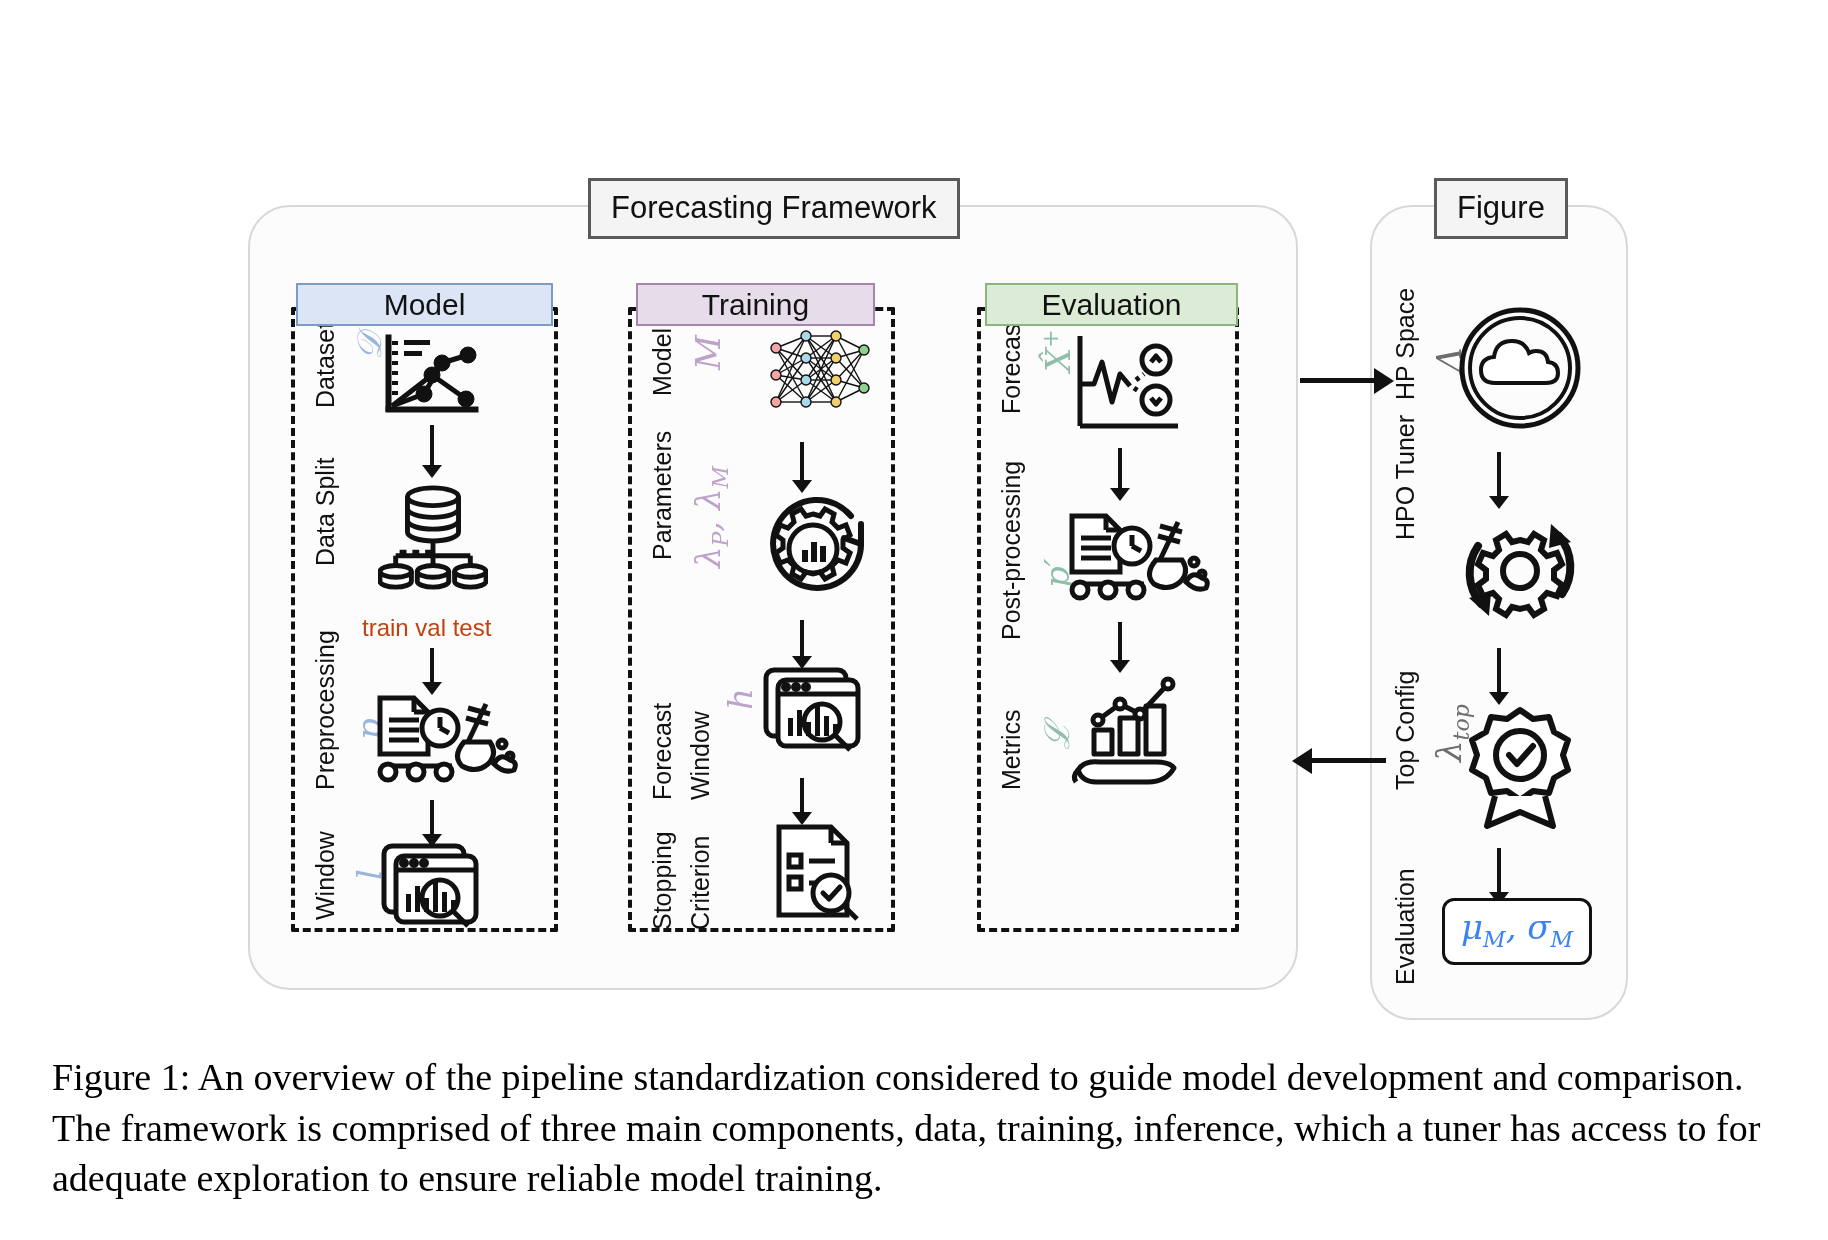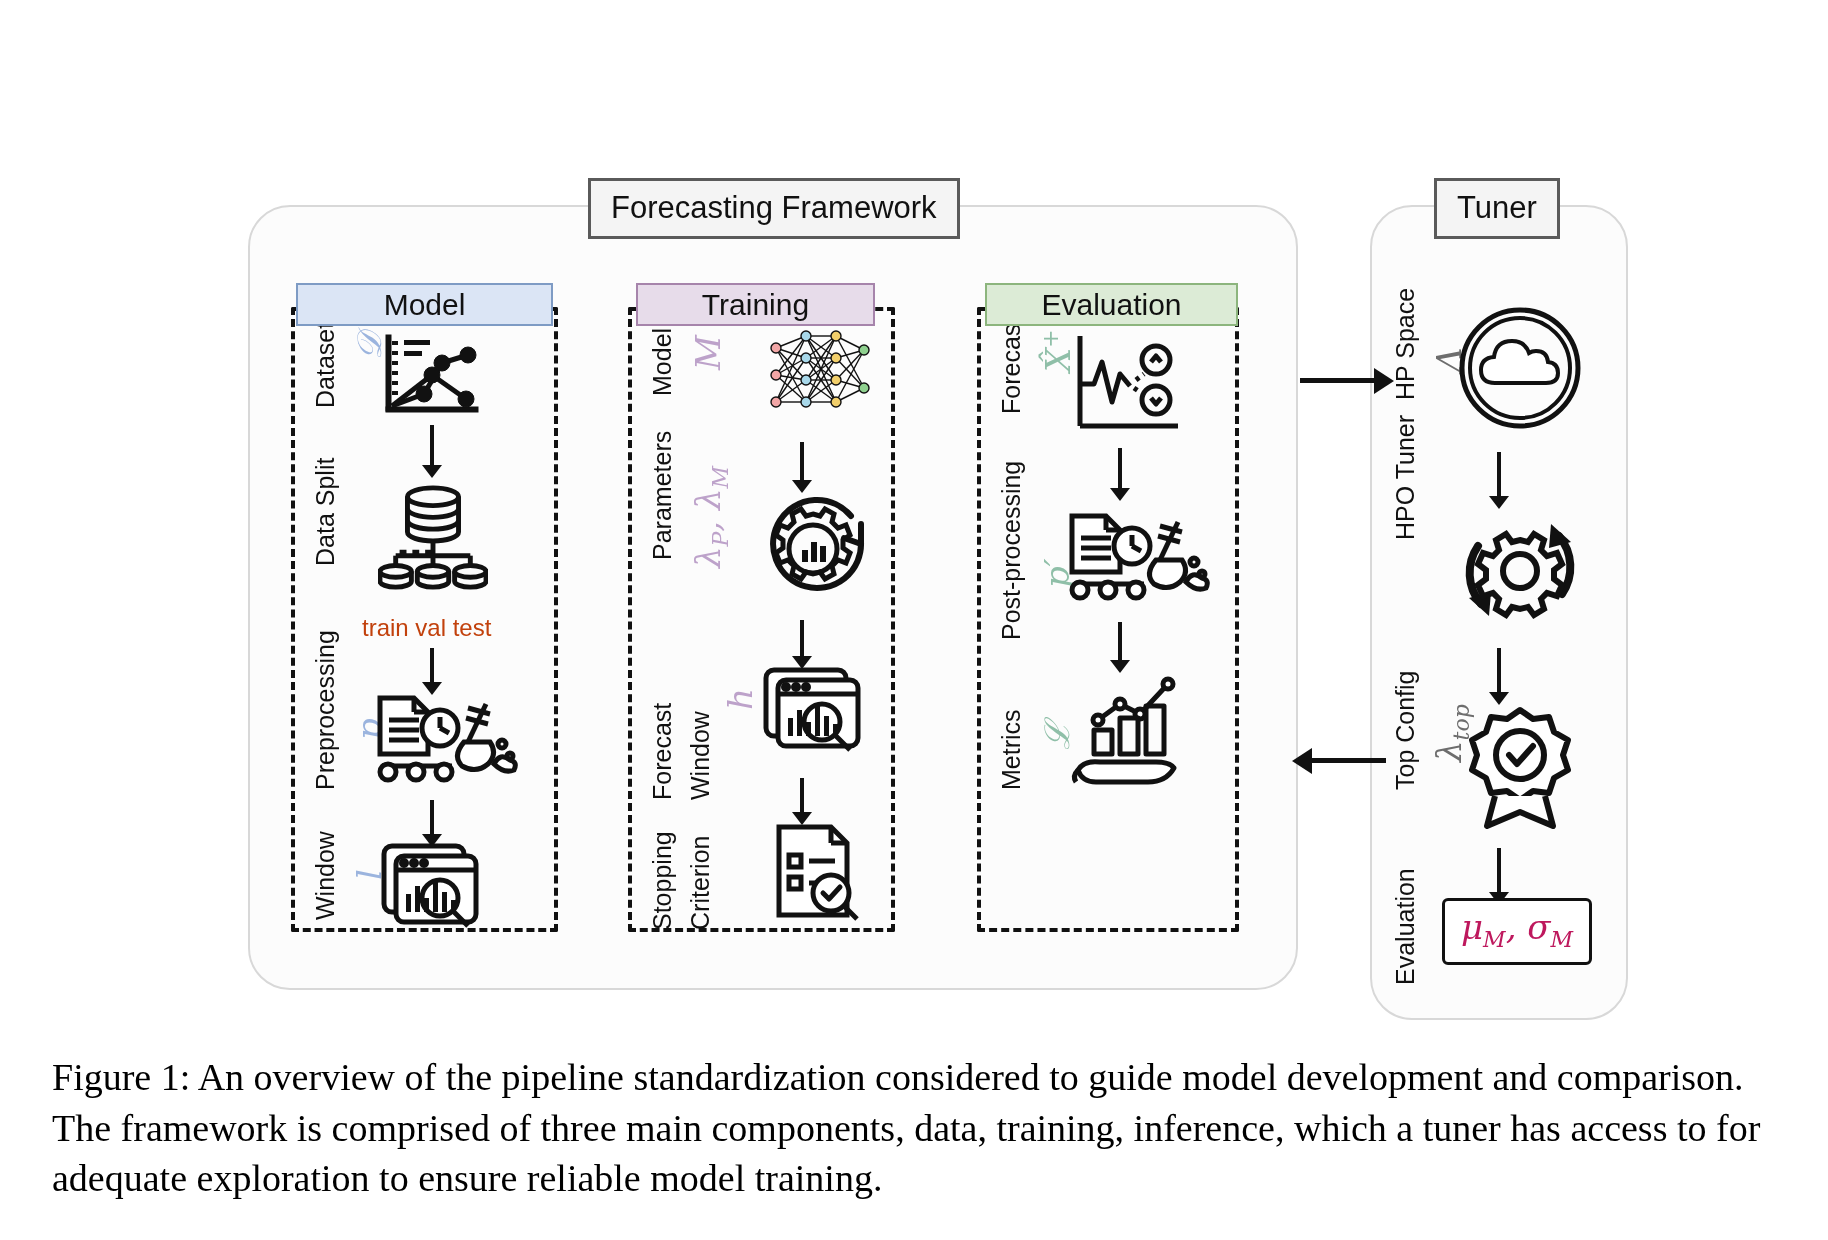--- a/index.html
+++ b/index.html
@@ -163,27 +163,27 @@
     width: 0; height: 0;
     border-top: 13px solid transparent;
     border-bottom: 13px solid transparent;
     border-right: 20px solid #111;
   }
 
   
   .result-pill {
     position: absolute;
     border: 3px solid #111;
-    border-radius: 6px;
+    border-radius: 12px;
     background: #fff;
     padding: 6px 16px 10px 16px;
     font-family: "DejaVu Serif", serif;
     font-style: italic;
     font-size: 34px;
-    color: #be185d;
+    color: #3b82f6;
     white-space: nowrap;
     box-sizing: border-box;
   }
 
   
   .caption {
     position: absolute;
     left: 52px;
     top: 1052px;
     width: 1740px;
@@ -196,21 +196,21 @@
 </style>
 </head>
 <body>
 
 <div class="figure-area">
 
   <div class="outer-box" id="framework-box"></div>
   <div class="outer-box" id="tuner-box"></div>
 
   <div class="title-chip" id="framework-title">Forecasting Framework</div>
-  <div class="title-chip" id="tuner-title">Tuner</div>
+  <div class="title-chip" id="tuner-title">Figure</div>
 
   <div class="stage" id="stage-data"></div>
   <div class="stage-header" id="header-data">Model</div>
 
   <div class="vlabel" style="left:313px; top:408px;">Dataset</div>
   <div class="vsym blue" style="left:352px; top:360px;">
     <span style="font-family:'DejaVu Serif',serif;">𝒟</span>
   </div>
 
   <div class="vlabel" style="left:313px; top:566px;">Data Split</div>

